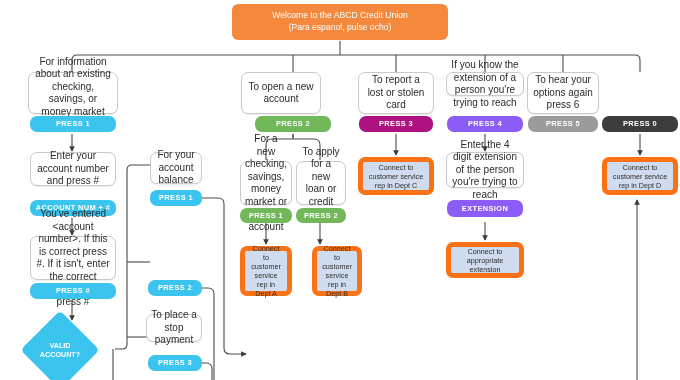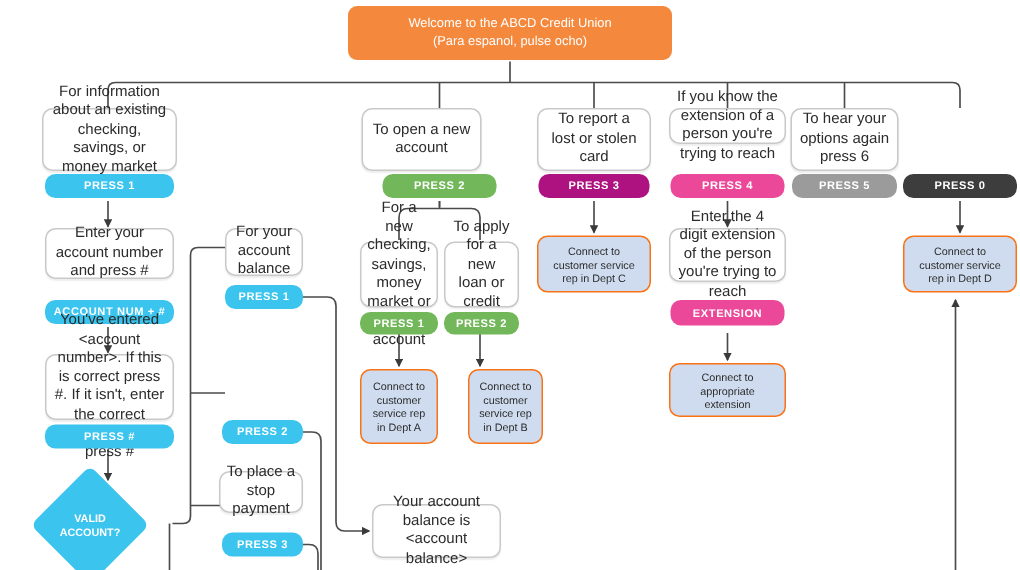--- a/index.html
+++ b/index.html
@@ -14,30 +14,30 @@
   
   .box{background:#ffffff;border:1px solid #c9c9c9;color:#2b2b2b;font-size:10px;
        padding:3px 4px;box-shadow:0 1px 1px rgba(0,0,0,.07);}
 
   
   .pill{color:#ffffff;font-size:7.4px;font-weight:bold;letter-spacing:.4px;
         border-radius:7px;}
   .pill.cyan{background:#3ac4ee;}
   .pill.green{background:#72b85a;}
   .pill.magenta{background:#ae1280;}
-  .pill.purple{background:#ec4899;}
+  .pill.purple{background:#8b5cf6;}
   .pill.gray{background:#9b9b9b;}
   .pill.dark{background:#3d3d3d;}
 
   
   .header{background:#f4883c;color:#ffffff;font-size:8.6px;border-radius:6px;
           padding:4px 6px;line-height:1.35;}
 
   
-  .terminal{background:#cfdcef;border:1px solid #f97316;color:#2b2b2b;font-size:7.2px;
+  .terminal{background:#cfdcef;border:5px solid #f97316;color:#2b2b2b;font-size:7.2px;
             padding:3px 4px;border-radius:7px;}
 
   
   .diamond{position:absolute;}
   .diamond .shape{position:absolute;left:0;top:0;width:100%;height:100%;
                   background:#3ac4ee;transform:rotate(45deg);border-radius:5px;}
   .diamond .dlabel{position:absolute;left:0;top:0;width:100%;height:100%;
                    display:flex;align-items:center;justify-content:center;
                    text-align:center;color:#ffffff;font-size:7.2px;font-weight:bold;
                    line-height:1.3;}
@@ -116,21 +116,20 @@
   </div>
 
   <div class="node box" style="left:150px;top:152px;width:52px;height:32px;">For your account balance</div>
   <div class="node pill cyan" style="left:150px;top:190px;width:52px;height:16px;">PRESS 1</div>
 
   <div class="node pill cyan" style="left:148px;top:280px;width:54px;height:16px;">PRESS 2</div>
 
   <div class="node box" style="left:146px;top:314px;width:56px;height:28px;">To place a stop payment</div>
   <div class="node pill cyan" style="left:148px;top:355px;width:54px;height:16px;">PRESS 3</div>
 
-  <div class="node box" style="left:248px;top:336px;width:86px;height:36px;">Your account balance is &lt;account balance&gt;</div>
 
   <div class="node box" style="left:241px;top:72px;width:80px;height:42px;">To open a new account</div>
   <div class="node pill green" style="left:255px;top:116px;width:76px;height:16px;">PRESS 2</div>
 
   <div class="node box" style="left:240px;top:161px;width:52px;height:44px;">For a new checking, savings, money market or CD account</div>
   <div class="node pill green" style="left:240px;top:208px;width:52px;height:15px;">PRESS 1</div>
   <div class="node terminal" style="left:240px;top:246px;width:52px;height:50px;">Connect to customer service rep in Dept A</div>
 
   <div class="node box" style="left:296px;top:161px;width:50px;height:44px;">To apply for a new loan or credit card</div>
   <div class="node pill green" style="left:296px;top:208px;width:50px;height:15px;">PRESS 2</div>

